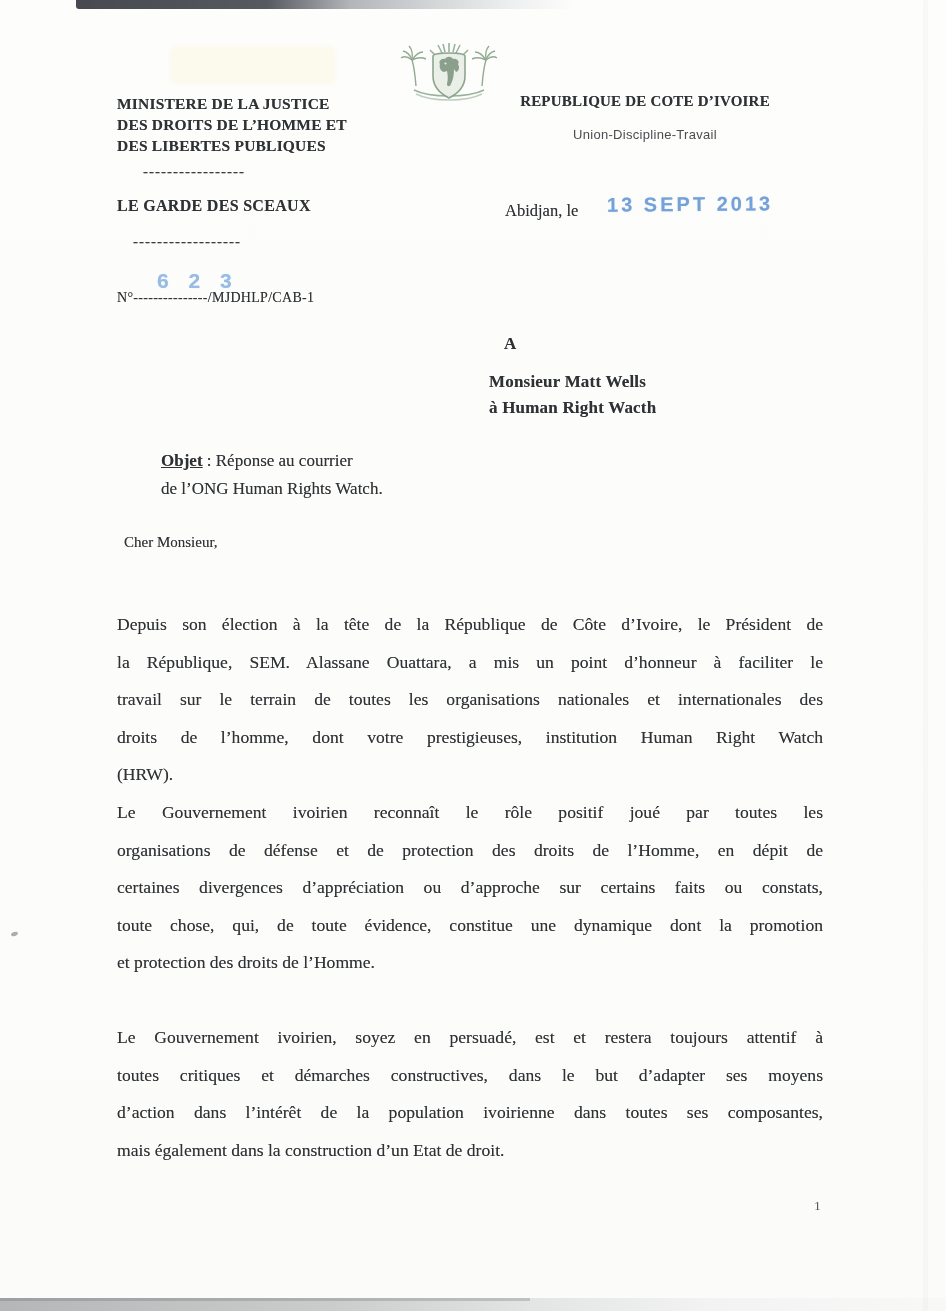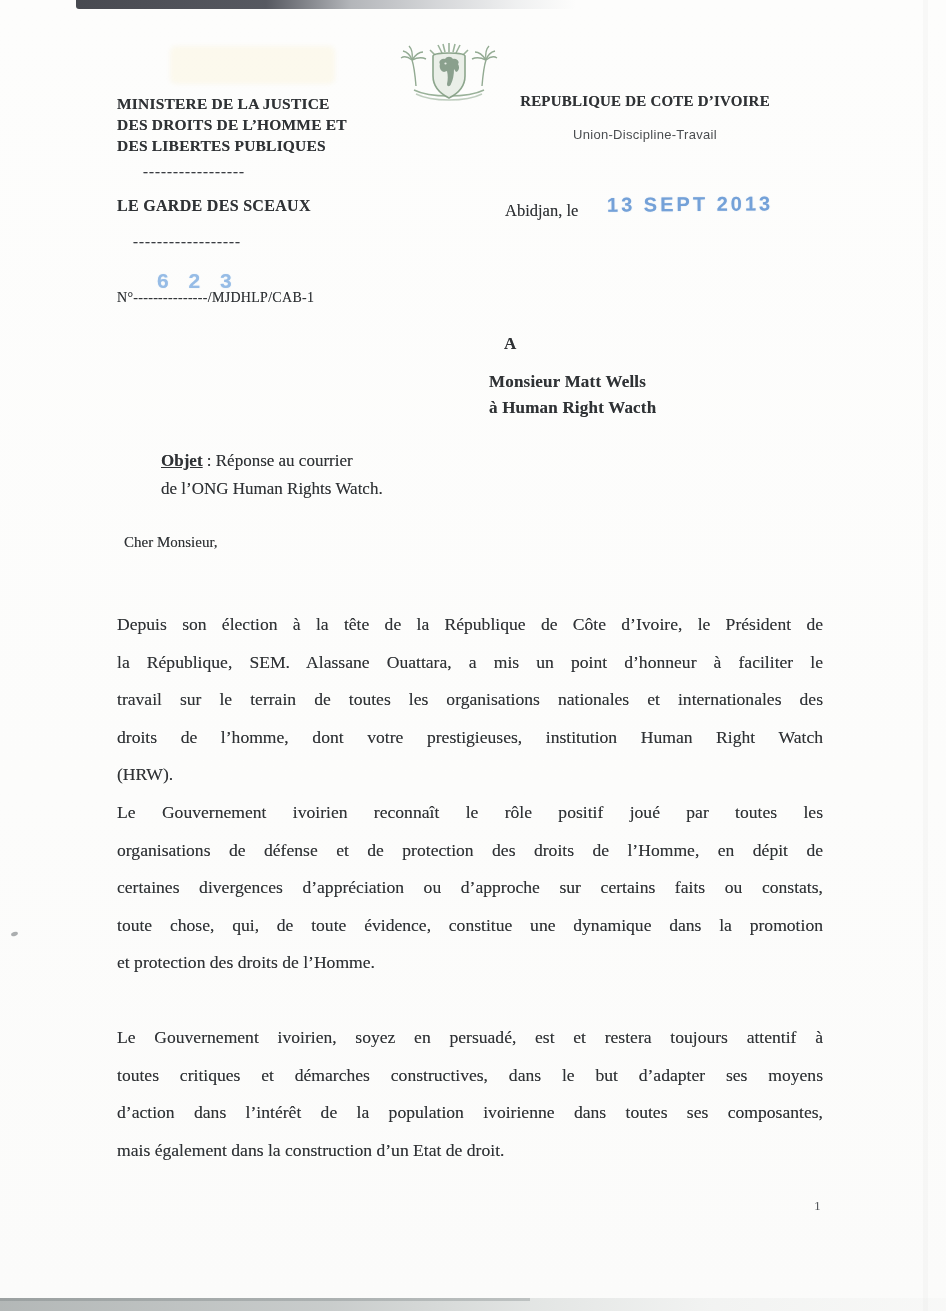--- a/index.html
+++ b/index.html
@@ -211,21 +211,21 @@
     <div class="jline">la République, SEM. Alassane Ouattara, a mis un point d’honneur à faciliter le</div>
     <div class="jline">travail sur le terrain de toutes les organisations nationales et internationales des</div>
     <div class="jline">droits de l’homme, dont votre prestigieuses, institution Human Right Watch</div>
     <div class="jline last">(HRW).</div>
   </div>
 
   <div class="abs para p2 soft">
     <div class="jline">Le Gouvernement ivoirien reconnaît le rôle positif joué par toutes les</div>
     <div class="jline">organisations de défense et de protection des droits de l’Homme, en dépit de</div>
     <div class="jline">certaines divergences d’appréciation ou d’approche sur certains faits ou constats,</div>
-    <div class="jline">toute chose, qui, de toute évidence, constitue une dynamique dans la promotion</div>
+    <div class="jline">toute chose, qui, de toute évidence, constitue une dynamique dont la promotion</div>
     <div class="jline last">et protection des droits de l’Homme.</div>
   </div>
 
   <div class="abs para p3 soft">
     <div class="jline">Le Gouvernement ivoirien, soyez en persuadé, est et restera toujours attentif à</div>
     <div class="jline">toutes critiques et démarches constructives, dans le but d’adapter ses moyens</div>
     <div class="jline">d’action dans l’intérêt de la population ivoirienne dans toutes ses composantes,</div>
     <div class="jline last">mais également dans la construction d’un Etat de droit.</div>
   </div>
 

